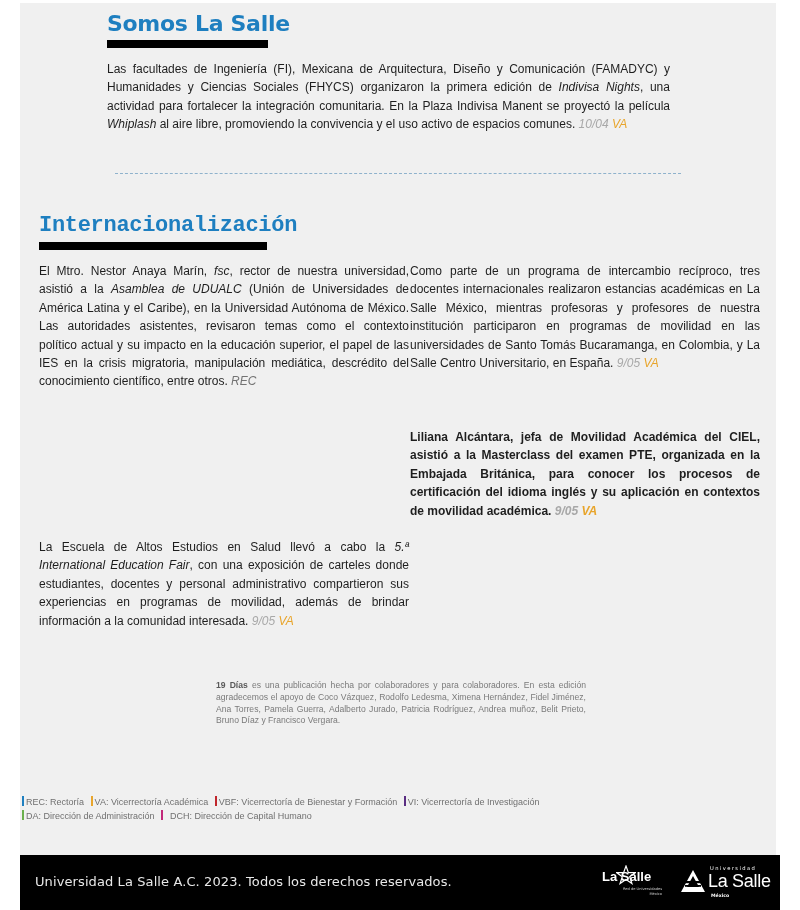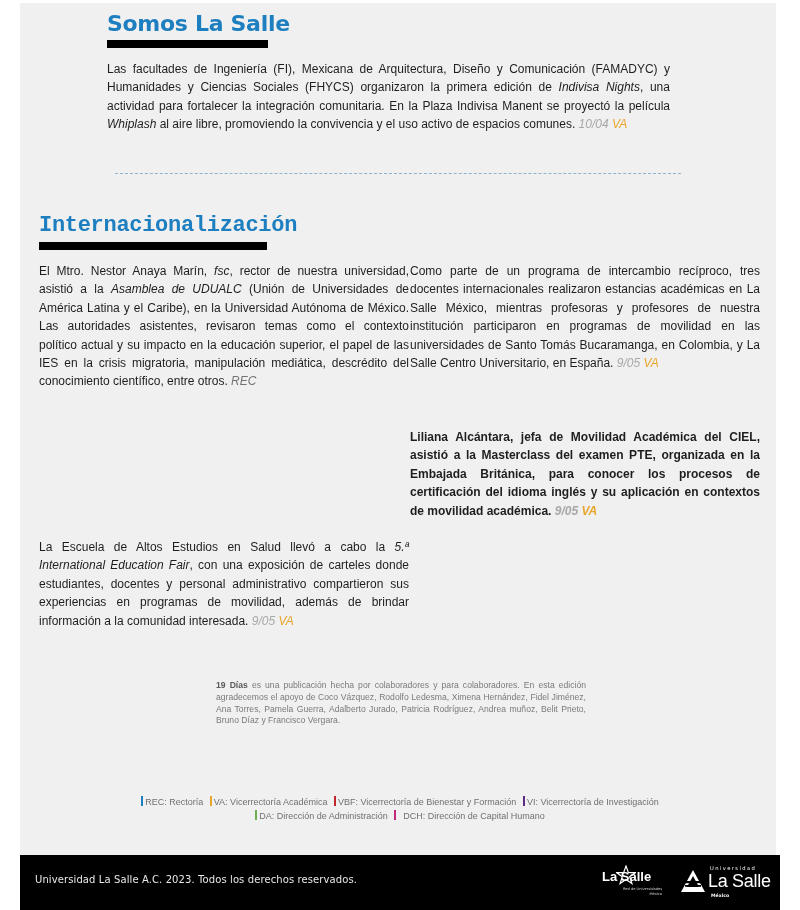--- a/index.html
+++ b/index.html
@@ -26,31 +26,31 @@
     position: absolute; left: 95px; top: 170px; width: 566px; height: 0;
     border-top: 1.5px dashed #8fb2cc;
   }
   .credits {
     position: absolute; left: 196px; top: 677px; width: 370px;
     font-family: "Liberation Sans", sans-serif; font-size: 8.6px; line-height: 11.8px;
     color: #7a7a7a; text-align: justify;
   }
   .credits b { color: #5a5a5a; }
   .legend {
-    position: absolute; left: 20px; width: 760px; text-align: center;
+    position: absolute; left: 20px; width: 760px; 
     font-family: "Liberation Sans", sans-serif; font-size: 9px; color: #707070; line-height: 12px;
   }
   .legend .item { margin: 0 2px; white-space: nowrap; }
   .legend .mark { display: inline-block; width: 2px; height: 10px; vertical-align: -1px; margin-right: 2px; }
   .footer {
     position: absolute; left: 20px; top: 855px; width: 760px; height: 55px; background: #000;
   }
   .footer-text {
     position: absolute; left: 15px; top: 19px; color: #e8e8e8;
-    font-family: "DejaVu Sans", sans-serif; font-size: 10px; letter-spacing: 0.1px;
+    font-family: "DejaVu Sans", sans-serif; font-size: 13px; letter-spacing: 0.1px;
   }
   .logo1 { position: absolute; left: 582px; top: 10px; width: 60px; height: 36px; color: #fff; }
   .logo1 .name { font-family: "Liberation Sans", sans-serif; font-weight: bold; font-size: 13px; position:absolute; top:4px; left:0; white-space:nowrap; }
   .logo1 .sub { position:absolute; top:22px; right:0; font-size: 3.6px; color:#cfcfcf; text-align:right; line-height:4.5px; font-family:"DejaVu Sans", sans-serif; white-space:nowrap; }
   .logo2 { position: absolute; left: 660px; top: 8px; width: 88px; height: 40px; color: #fff; }
   .logo2 .univ { position:absolute; left:30px; top:2px; font-size:5.2px; letter-spacing:1.4px; font-family:"DejaVu Sans", sans-serif; white-space:nowrap; }
   .logo2 .name { position:absolute; left:28px; top:8px; font-size:18px; font-family:"Liberation Sans", sans-serif; white-space:nowrap; letter-spacing:-0.3px; }
   .logo2 .mx { position:absolute; left:31px; top:30px; font-size:4.6px; font-family:"DejaVu Sans", sans-serif; font-weight:bold; }
 </style>
 </head>

